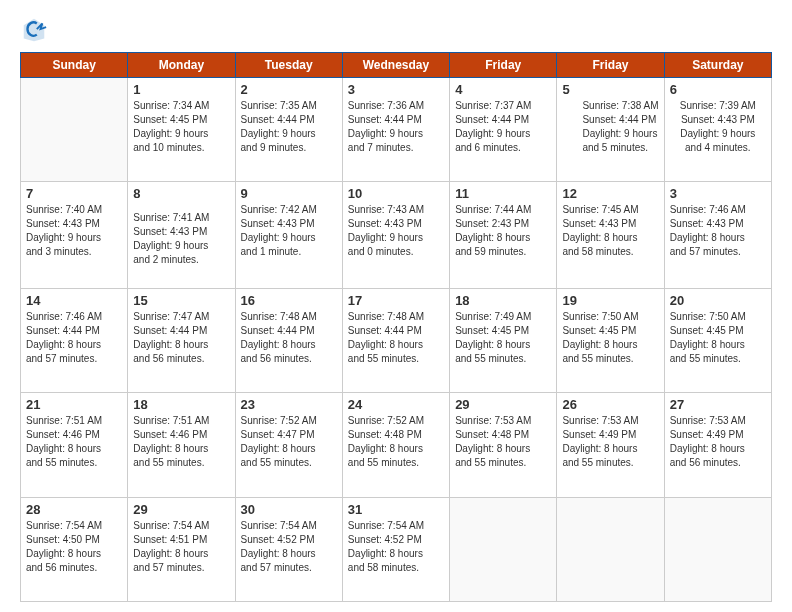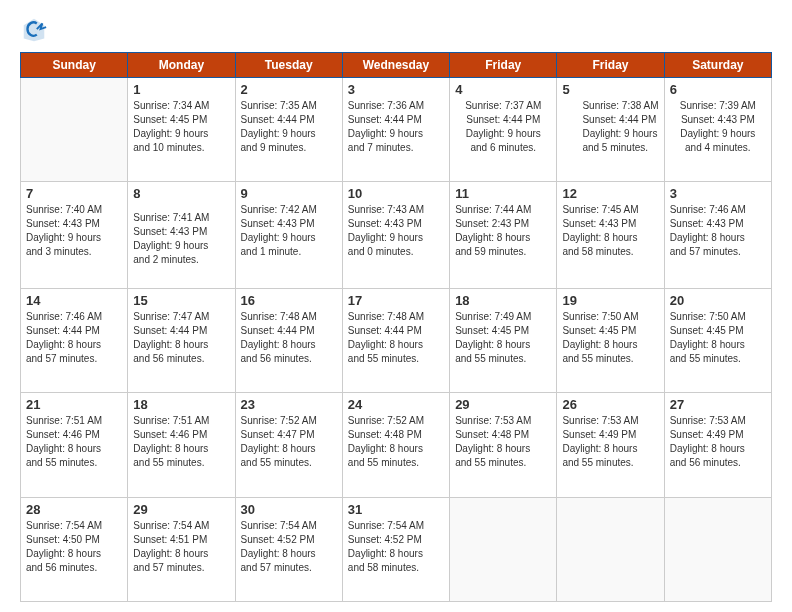--- a/index.html
+++ b/index.html
@@ -143,21 +143,21 @@
           </td>
           <td>
             <div class="day-number">3</div>
             <div class="day-info" style="white-space: pre-line;">Sunrise: 7:36 AM
 Sunset: 4:44 PM
 Daylight: 9 hours
 and 7 minutes.</div>
           </td>
           <td>
             <div class="day-number">4</div>
-            <div class="day-info" style="white-space: pre-line; text-align: center;">Sunrise: 7:37 AM
+            <div class="day-info" style="white-space: pre-line;">Sunrise: 7:37 AM
 Sunset: 4:44 PM
 Daylight: 9 hours
 and 6 minutes.</div>
           </td>
           <td>
             <div class="day-number">5</div>
             <div class="day-info" style="white-space: pre-line; margin-left: 20px;">Sunrise: 7:38 AM
 Sunset: 4:44 PM
 Daylight: 9 hours
 and 5 minutes.</div>

